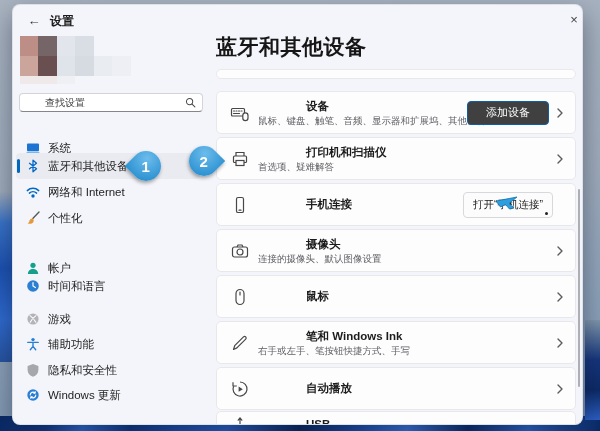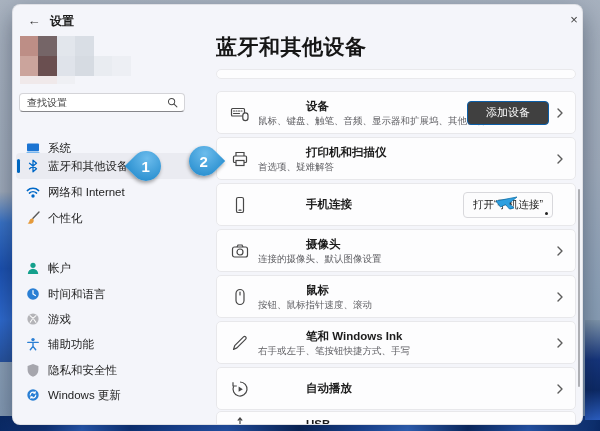--- a/index.html
+++ b/index.html
@@ -23,21 +23,21 @@
   .back-btn{position:absolute;left:10px;top:4px;width:22px;height:22px;display:flex;align-items:center;justify-content:center;font-size:13px;color:#333;}
   .app-title{position:absolute;left:37px;top:8px;font-size:12px;font-weight:700;color:#1b1b1b;}
   .close-btn{position:absolute;left:548px;top:3px;width:26px;height:22px;display:flex;align-items:center;justify-content:center;font-size:13px;color:#444;}
 
   
   .avatar{position:absolute;left:7px;top:31px;width:130px;height:48px;}
   .avatar div{position:absolute;}
 
   
   .search-box{position:absolute;left:6px;top:88px;width:164px;height:17px;background:#fff;
-    border:1px solid #d4d4d8;border-bottom-color:#86868a;border-radius:4px;display:flex;align-items:center;}
+    border:1px solid #d4d4d8;border-bottom-color:#86868a;border-radius:4px;display:flex;align-items:center;padding-left:18px;}
   .search-box input{flex:1;border:none;outline:none;background:transparent;font-size:10px;color:#333;
     padding:0 4px 0 7px;font-family:inherit;}
   .search-box input::placeholder{color:#3c3c3c;opacity:1;}
   .search-box .mag{margin-right:6px;display:flex;}
 
   
   .nav-item{position:absolute;left:3px;width:184px;height:26px;border-radius:4px;display:flex;align-items:center;cursor:default;}
   .nav-item.selected{background:#eaebf1;}
   .nav-item .accent{position:absolute;left:1px;top:6px;width:3px;height:14px;border-radius:2px;background:#0067c0;display:none;}
   .nav-item.selected .accent{display:block;}
@@ -163,21 +163,21 @@
     <div class="nav-item" style="top:250px">
 
       <span class="nic">
           <svg width="14" height="14" viewBox="0 0 14 14">
             <circle cx="7" cy="4.3" r="2.6" fill="#14a08c"></circle>
             <path d="M1.8 13a5.2 5.2 0 0110.4 0z" fill="#14a08c"></path>
           </svg>
         </span>
       <span class="nlabel">帐户</span>
     </div>
-    <div class="nav-item" style="top:276px">
+    <div class="nav-item" style="top:268px">
 
       <span class="nic">
           <svg width="14" height="14" viewBox="0 0 14 14">
             <circle cx="7" cy="7" r="5.8" fill="#2a7fd4"></circle>
             <path d="M7 3.6V7l2.4 1.5" stroke="#fff" stroke-width="1.2" fill="none" stroke-linecap="round"></path>
           </svg>
         </span>
       <span class="nlabel">时间和语言</span>
     </div>
     <div class="nav-item" style="top:326px">
@@ -297,21 +297,20 @@
 
     <div class="card" style="top:270px">
       <span class="cic">
           <svg width="20" height="20" viewBox="0 0 20 20" fill="none" stroke="#474747" stroke-width="1.2">
             <rect x="6" y="2.5" width="8" height="15" rx="4"></rect>
             <path d="M10 5v3" stroke-linecap="round"></path>
           </svg>
         </span>
       <span class="ctxt">
         <span class="ctitle">鼠标</span>
-        <span class="csub">按钮、鼠标指针速度、滚动</span>
       </span>
       <span class="chev">
           <svg width="10" height="10" viewBox="0 0 10 10">
             <path d="M3 1l4 4-4 4" stroke="#5c5c5c" stroke-width="1.4" fill="none" stroke-linecap="round" stroke-linejoin="round"></path>
           </svg>
         </span>
     </div>
 
     <div class="card" style="top:316px">
       <span class="cic">

